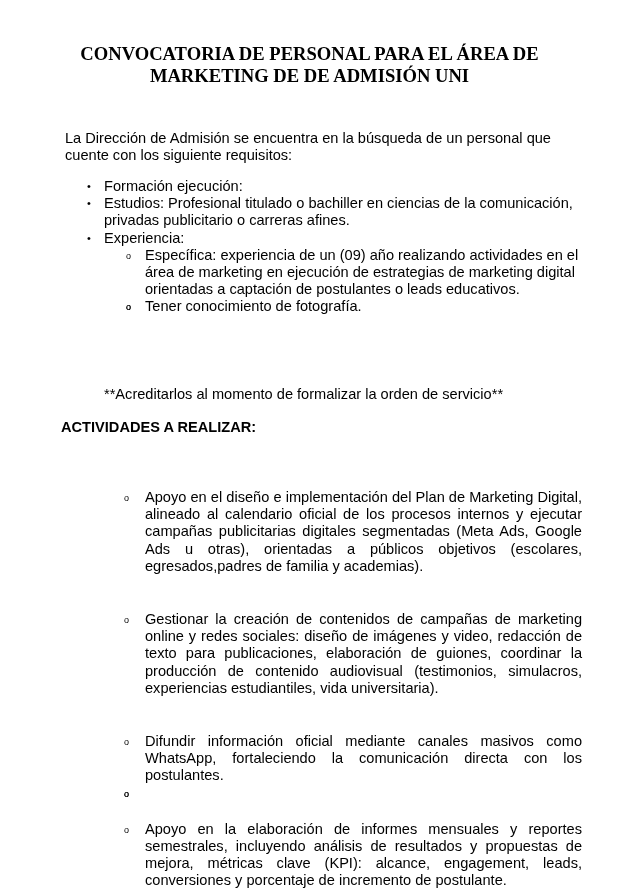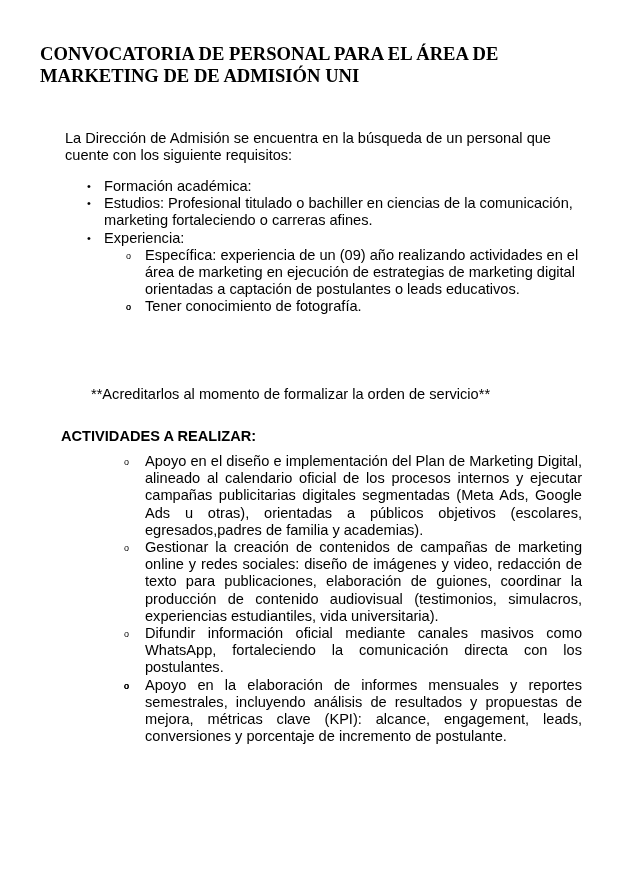--- a/index.html
+++ b/index.html
@@ -15,20 +15,21 @@
       color: #000000;
       font-family: "Liberation Sans", sans-serif;
       font-size: 14.6px;
       line-height: 17.2px;
     }
     .title {
       position: absolute;
       top: 43px;
       left: 40px;
       width: 539px;
+      text-align: center;
       font-family: "Liberation Serif", serif;
       font-weight: bold;
       font-size: 18.6px;
       line-height: 21.5px;
       margin: 0;
     }
     .intro {
       position: absolute;
       top: 126px;
       left: 61px;
@@ -68,26 +69,26 @@
     }
     .bullet-circle {
       position: absolute;
       left: 22px;
       top: 1px;
       font-size: 9px;
     }
     .note {
       position: absolute;
       top: 386px;
-      left: 91px;
+      left: 104px;
       margin: 0;
     }
     .section-heading {
       position: absolute;
-      top: 428px;
+      top: 419px;
       left: 61px;
       margin: 0;
       font-weight: bold;
       font-size: 14.6px;
     }
     .act-list {
       position: absolute;
       top: 453px;
       left: 0;
       width: 619px;
@@ -99,40 +100,41 @@
       position: relative;
       padding-left: 145px;
       width: 437px;
       text-align: justify;
     }
     .act-item .bullet-circle {
       left: 124px;
     }
     .act-text {
       display: block;
+      margin-top: 36px;
     }
   </style>
 </head>
 <body>
 
 <h1 class="title">
   <span>CONVOCATORIA DE PERSONAL PARA EL ÁREA DE</span><br>
   <span>MARKETING DE DE ADMISIÓN UNI</span>
 </h1>
 
 <p class="intro">La Dirección de Admisión se encuentra en la búsqueda de un personal que cuente con los siguiente requisitos:</p>
 
 <ul class="req-list">
   <li class="req-item">
     <span class="bullet-disc">•</span>
-    <span>Formación académica:</span>
+    <span>Formación ejecución:</span>
   </li>
   <li class="req-item">
     <span class="bullet-disc">•</span>
-    <span>Estudios: Profesional titulado o bachiller en ciencias de la comunicación, marketing fortaleciendo o carreras afines.</span>
+    <span>Estudios: Profesional titulado o bachiller en ciencias de la comunicación, privadas publicitario o carreras afines.</span>
   </li>
   <li class="req-item">
     <span class="bullet-disc">•</span>
     <span>Experiencia:</span>
     <ul class="sub-list">
       <li class="sub-item">
         <span class="bullet-circle">o</span>
         <span>Específica: experiencia de un (09) año realizando actividades en el área de marketing en ejecución de estrategias de marketing digital orientadas a captación de postulantes o leads educativos.</span>
       </li>
       <li class="sub-item">

